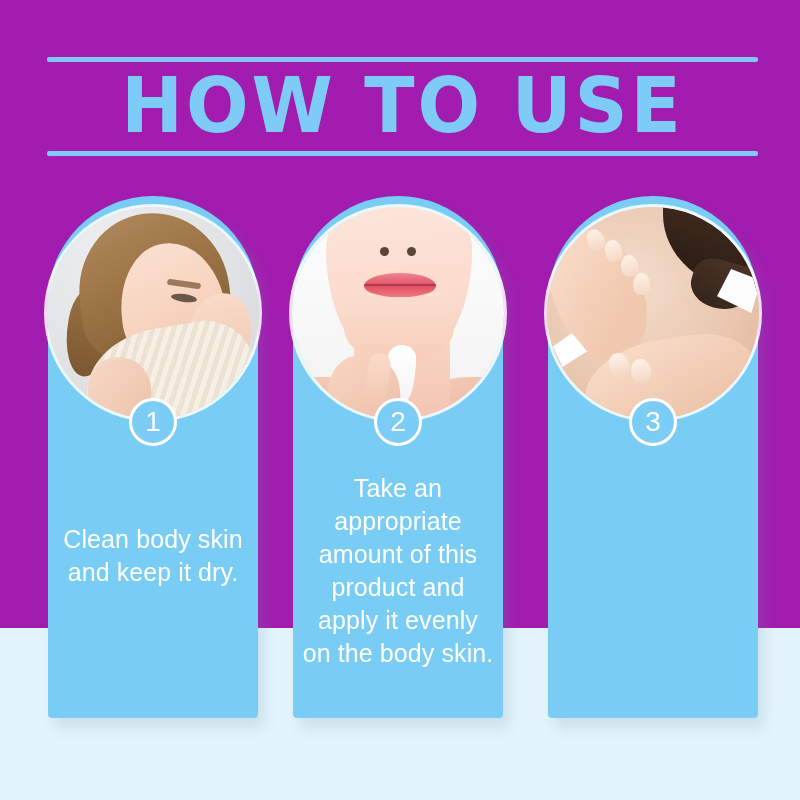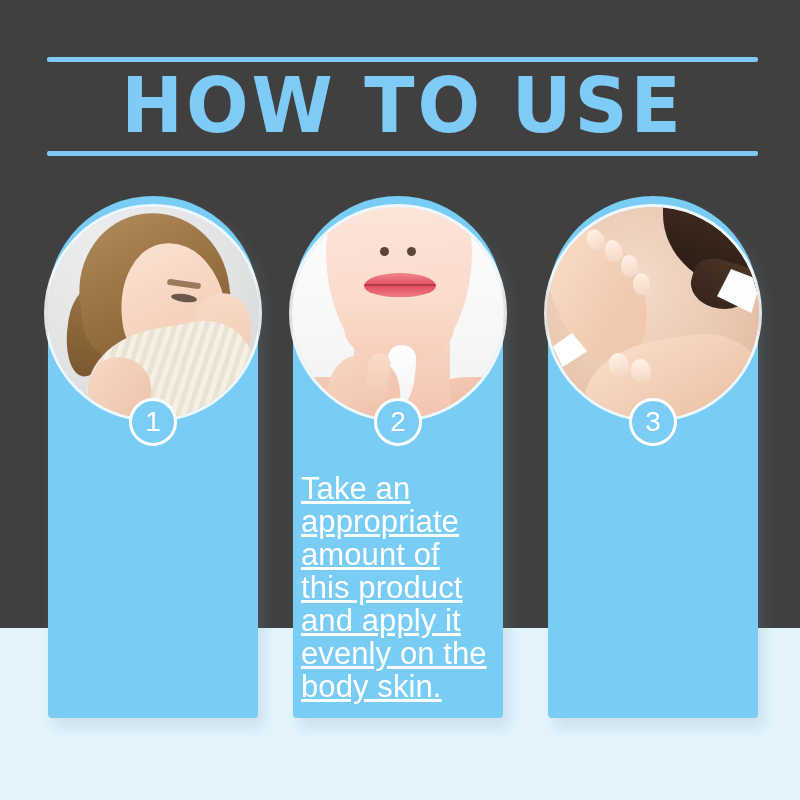--- a/index.html
+++ b/index.html
@@ -12,21 +12,21 @@
     overflow: hidden;
     background: #e3f4fc;
     font-family: "Liberation Sans", sans-serif;
     -webkit-font-smoothing: antialiased;
   }
 
   .poster {
     position: relative;
     width: 800px;
     height: 628px;
-    background: #404040;
+    background: #a21caf;
   }
 
   
   .header {
     position: absolute;
     left: 47px;
     top: 52px;
     width: 711px;
     height: 104px;
   }
@@ -376,27 +376,27 @@
     text-align: center;
     font-weight: 400;
     font-family: "Liberation Sans", sans-serif;
   }
 
   
   .caption {
     position: absolute;
     left: 8px;
     right: 8px;
+    text-align: center;
     color: #ffffff;
-    font-size: 31px;
+    font-size: 25px;
     line-height: 33px;
     font-weight: 300;
     letter-spacing: 0.1px;
     font-family: "Liberation Sans", sans-serif;
-    text-decoration: underline;
   }
   .cap-1 { top: 327px; }
   .cap-2 { top: 276px; }
   .cap-3 { top: 327px; }
 </style>
 </head>
 <body>
 
 <div class="poster">
 
@@ -419,20 +419,21 @@
           <div class="ph1-eye"></div>
           <div class="ph1-lip"></div>
           <div class="ph1-smile"></div>
           <div class="ph1-shoulder"></div>
           <div class="ph1-hand-r"></div>
           <div class="ph1-towel"></div>
           <div class="ph1-hand-l"></div>
         </div>
       </div>
       <div class="badge">1</div>
+      <div class="caption cap-1">Clean body skin and keep it dry.</div>
     </div>
 
     <div class="card card-2">
       <div class="photo">
         <div class="photo-inner">
           <div class="ph2-bg"></div>
           <div class="ph2-shoulder-l"></div>
           <div class="ph2-shoulder-r"></div>
           <div class="ph2-neck"></div>
           <div class="ph2-face"></div>

